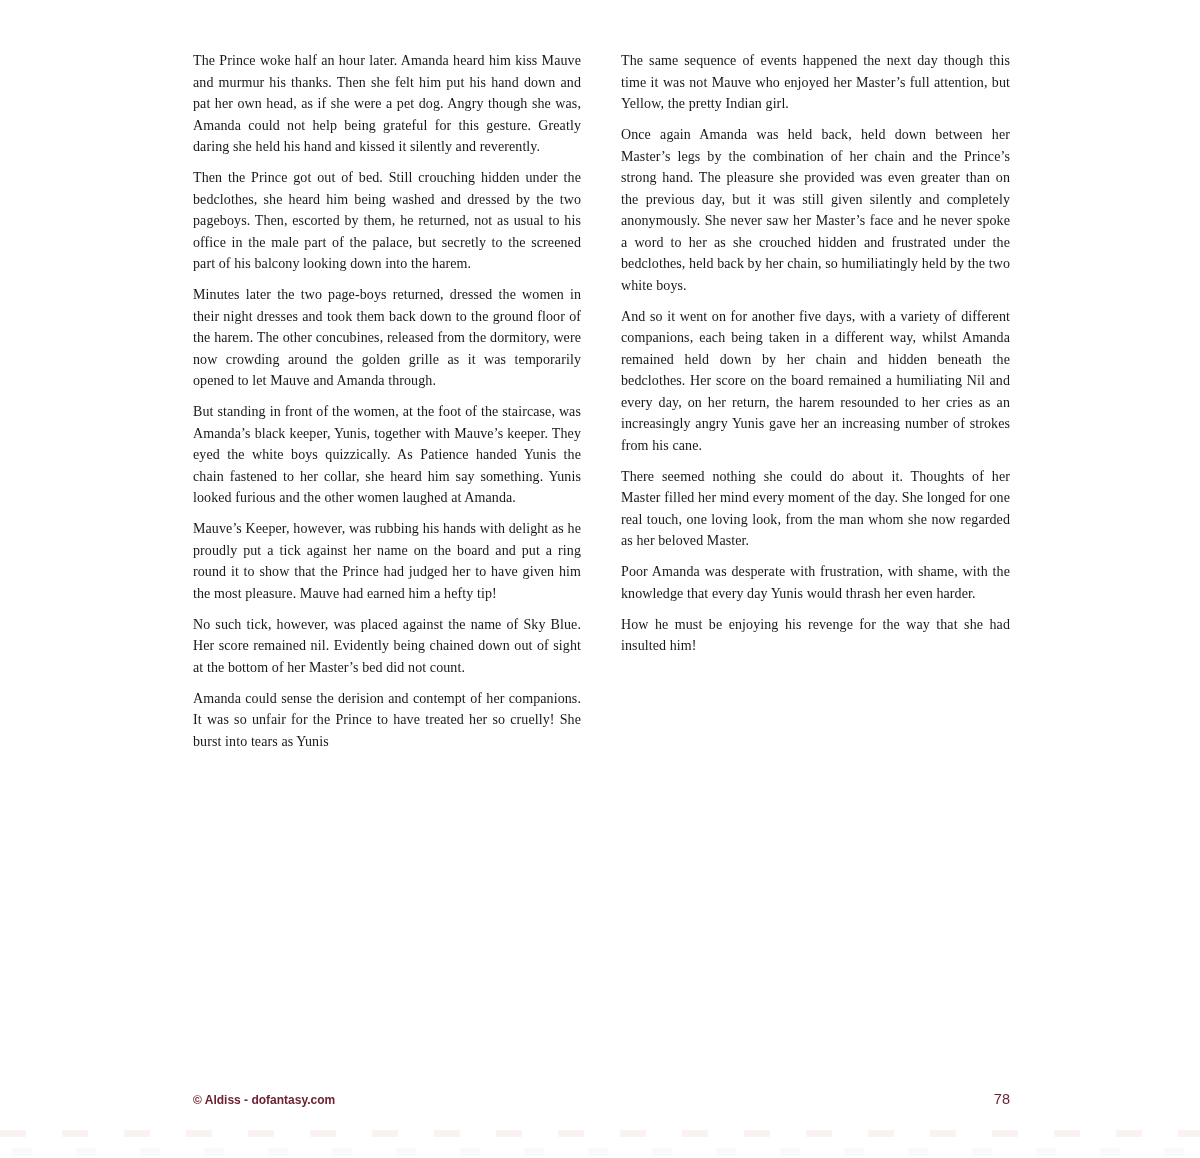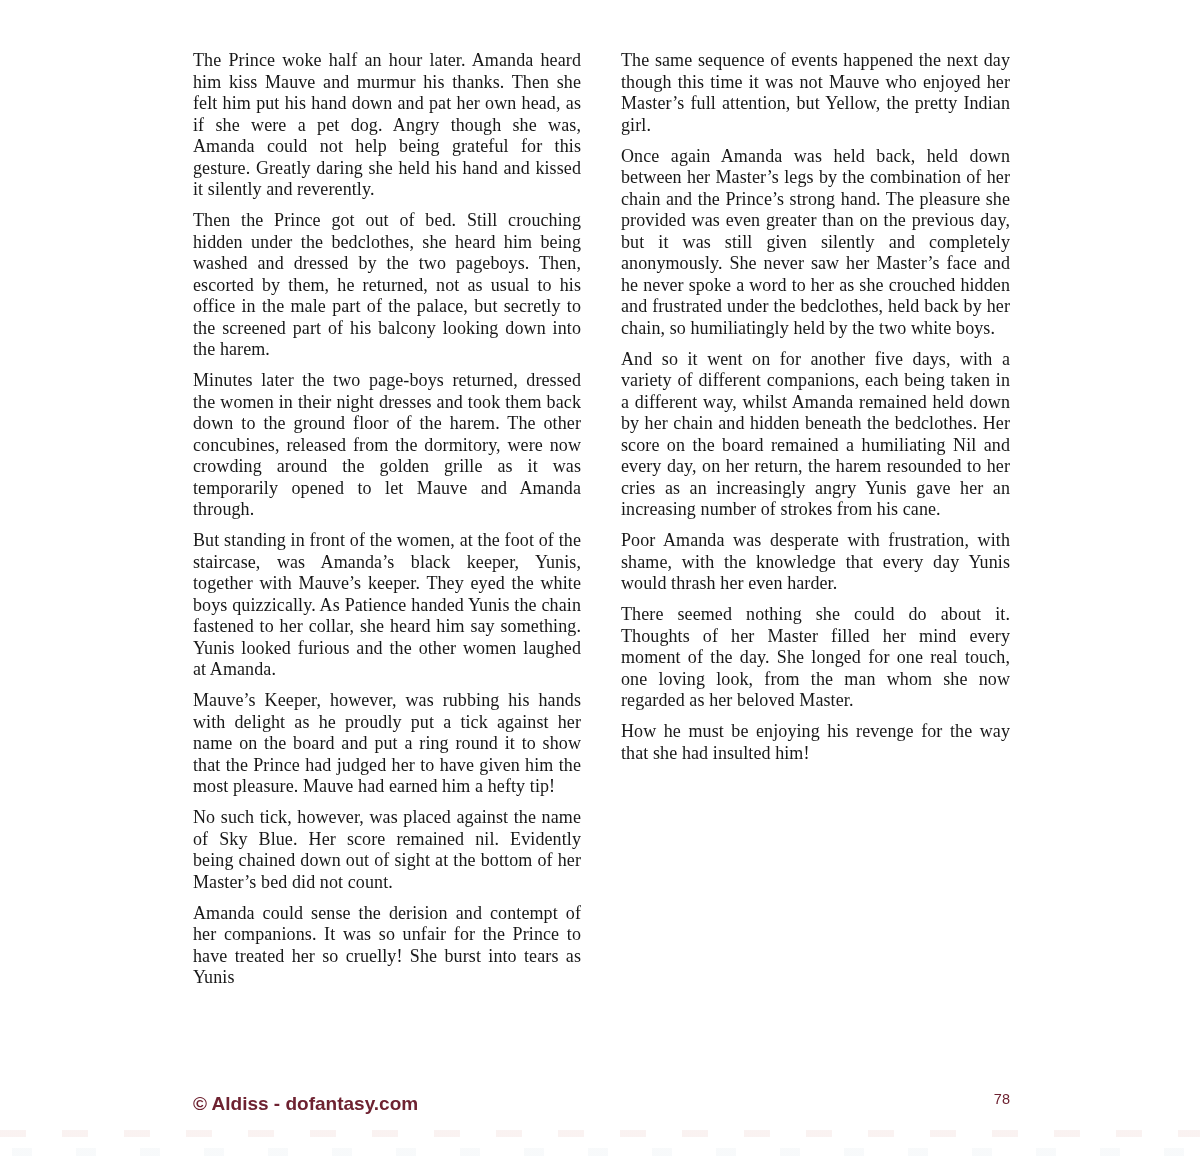--- a/index.html
+++ b/index.html
@@ -16,39 +16,39 @@
   }
   .page {
     position: absolute;
     inset: 0;
     background: #ffffff;
   }
   .column {
     position: absolute;
     top: 50px;
     text-align: justify;
-    font-size: 18px;
+    font-size: 14px;
     line-height: 21.5px;
     color: #181818;
     letter-spacing: 0.1px;
     hyphens: auto;
     -webkit-hyphens: auto;
   }
   .column-left  { left: 193px; width: 388px; }
   .column-right { left: 621px; width: 389px; }
   .column p {
     margin: 0 0 9.5px 0;
   }
   .footer-credit {
     position: absolute;
     left: 193px;
     top: 1093px;
     font-family: "Liberation Sans", sans-serif;
     font-weight: bold;
-    font-size: 19px;
+    font-size: 12px;
     color: #6e2231;
   }
   .footer-pagenum {
     position: absolute;
     right: 190px;
     top: 1091px;
     font-family: "Liberation Sans", sans-serif;
     font-weight: normal;
     font-size: 14.5px;
     color: #6e2231;
@@ -83,22 +83,22 @@
       <p>But standing in front of the women, at the foot of the staircase, was Amanda’s black keeper, Yunis, together with Mauve’s keeper. They eyed the white boys quizzically. As Patience handed Yunis the chain fastened to her collar, she heard him say something. Yunis looked furious and the other women laughed at Amanda.</p>
       <p>Mauve’s Keeper, however, was rubbing his hands with delight as he proudly put a tick against her name on the board and put a ring round it to show that the Prince had judged her to have given him the most pleasure. Mauve had earned him a hefty tip!</p>
       <p>No such tick, however, was placed against the name of Sky Blue. Her score remained nil. Evidently being chained down out of sight at the bottom of her Master’s bed did not count.</p>
       <p>Amanda could sense the derision and contempt of her companions. It was so unfair for the Prince to have treated her so cruelly! She burst into tears as Yunis</p>
     </div>
 
   <div class="column column-right">
       <p>The same sequence of events happened the next day though this time it was not Mauve who enjoyed her Master’s full attention, but Yellow, the pretty Indian girl.</p>
       <p>Once again Amanda was held back, held down between her Master’s legs by the combination of her chain and the Prince’s strong hand. The pleasure she provided was even greater than on the previous day, but it was still given silently and completely anonymously. She never saw her Master’s face and he never spoke a word to her as she crouched hidden and frustrated under the bedclothes, held back by her chain, so humiliatingly held by the two white boys.</p>
       <p>And so it went on for another five days, with a variety of different companions, each being taken in a different way, whilst Amanda remained held down by her chain and hidden beneath the bedclothes. Her score on the board remained a humiliating Nil and every day, on her return, the harem resounded to her cries as an increasingly angry Yunis gave her an increasing number of strokes from his cane.</p>
+      <p>There seemed nothing she could do about it. Thoughts of her Master filled her mind every moment of the day. She longed for one real touch, one loving look, from the man whom she now regarded as her beloved Master.</p>
       <p>Poor Amanda was desperate with frustration, with shame, with the knowledge that every day Yunis would thrash her even harder.</p>
-      <p>There seemed nothing she could do about it. Thoughts of her Master filled her mind every moment of the day. She longed for one real touch, one loving look, from the man whom she now regarded as her beloved Master.</p>
       <p>How he must be enjoying his revenge for the way that she had insulted him!</p>
     </div>
 
   <div class="footer-credit">© Aldiss - dofantasy.com</div>
 
   <div class="footer-pagenum">78</div>
 
   <div class="bottom-texture"></div>
 
 </div>

